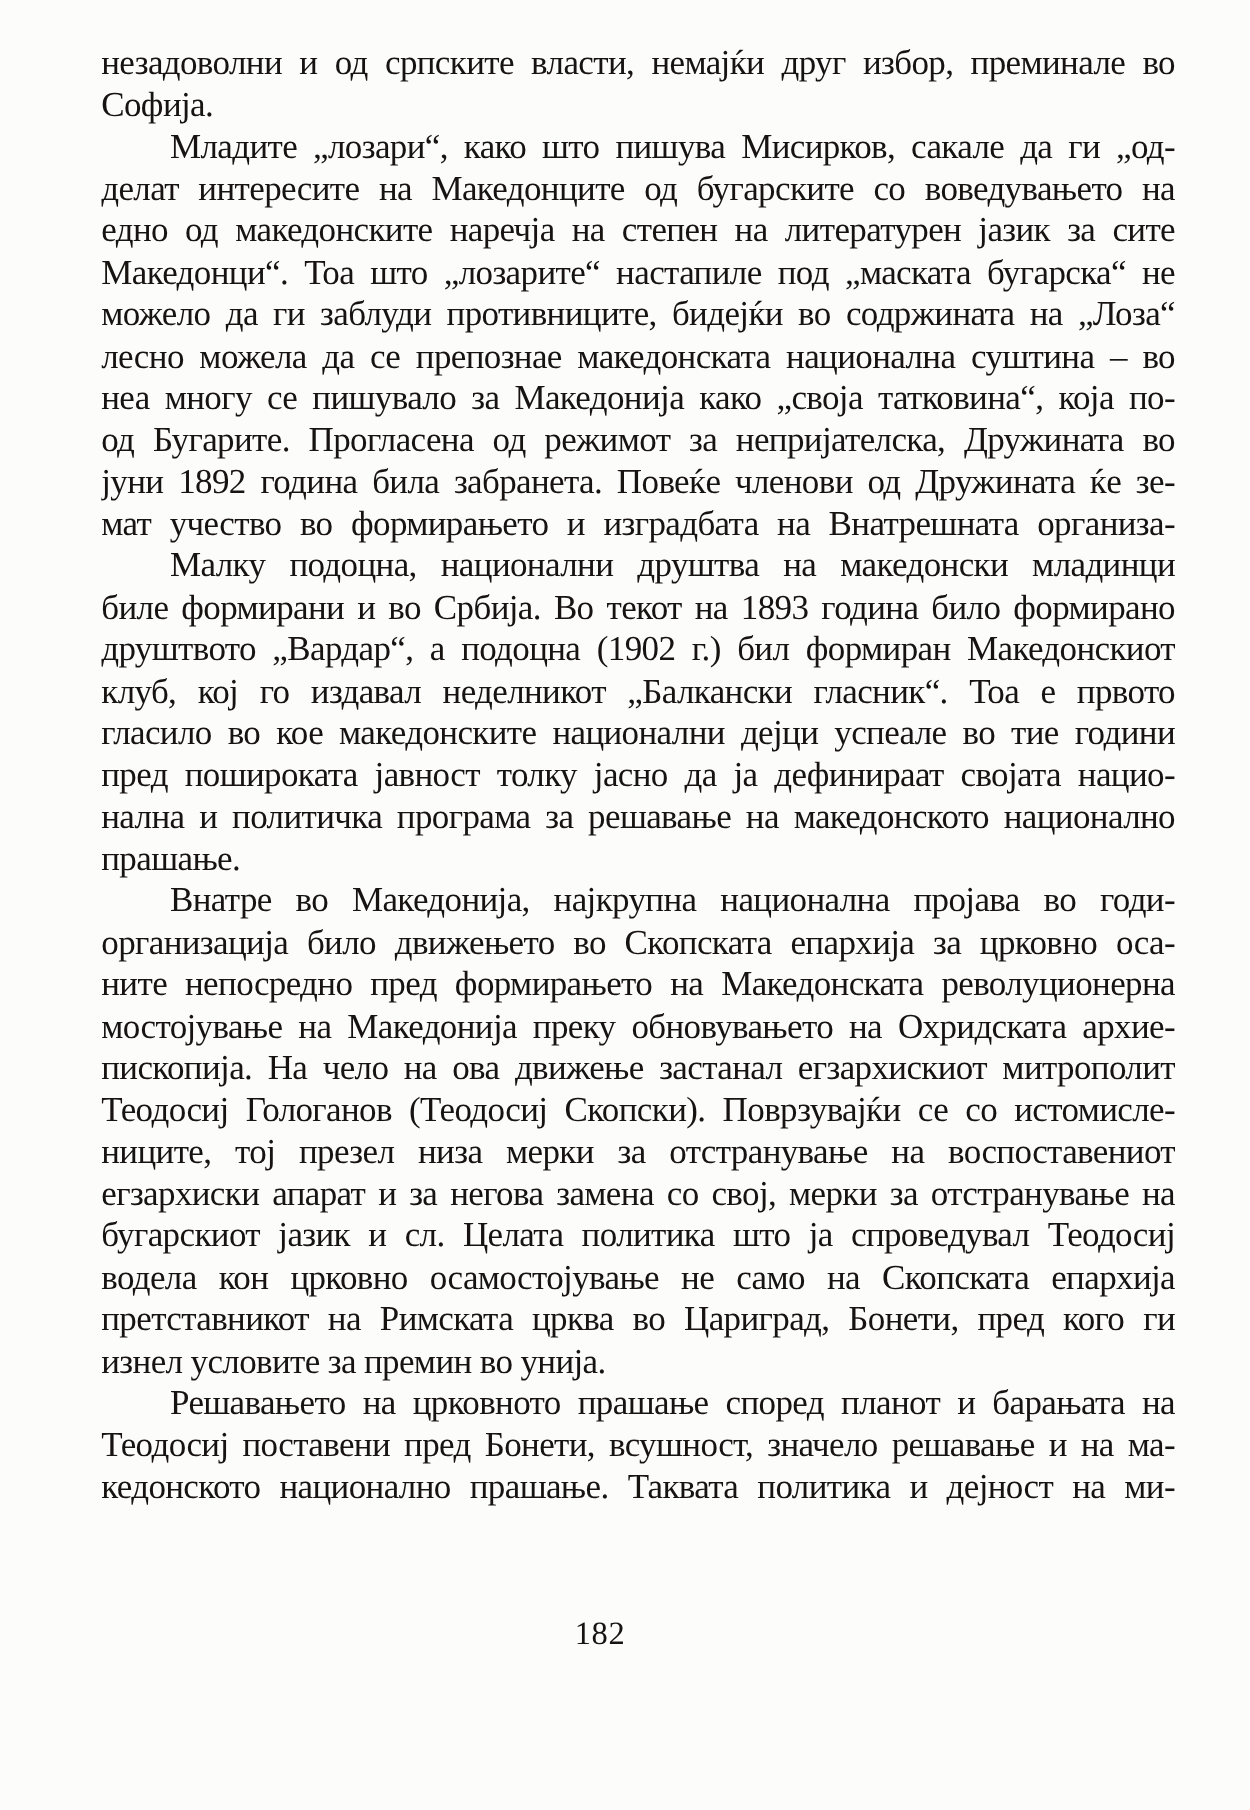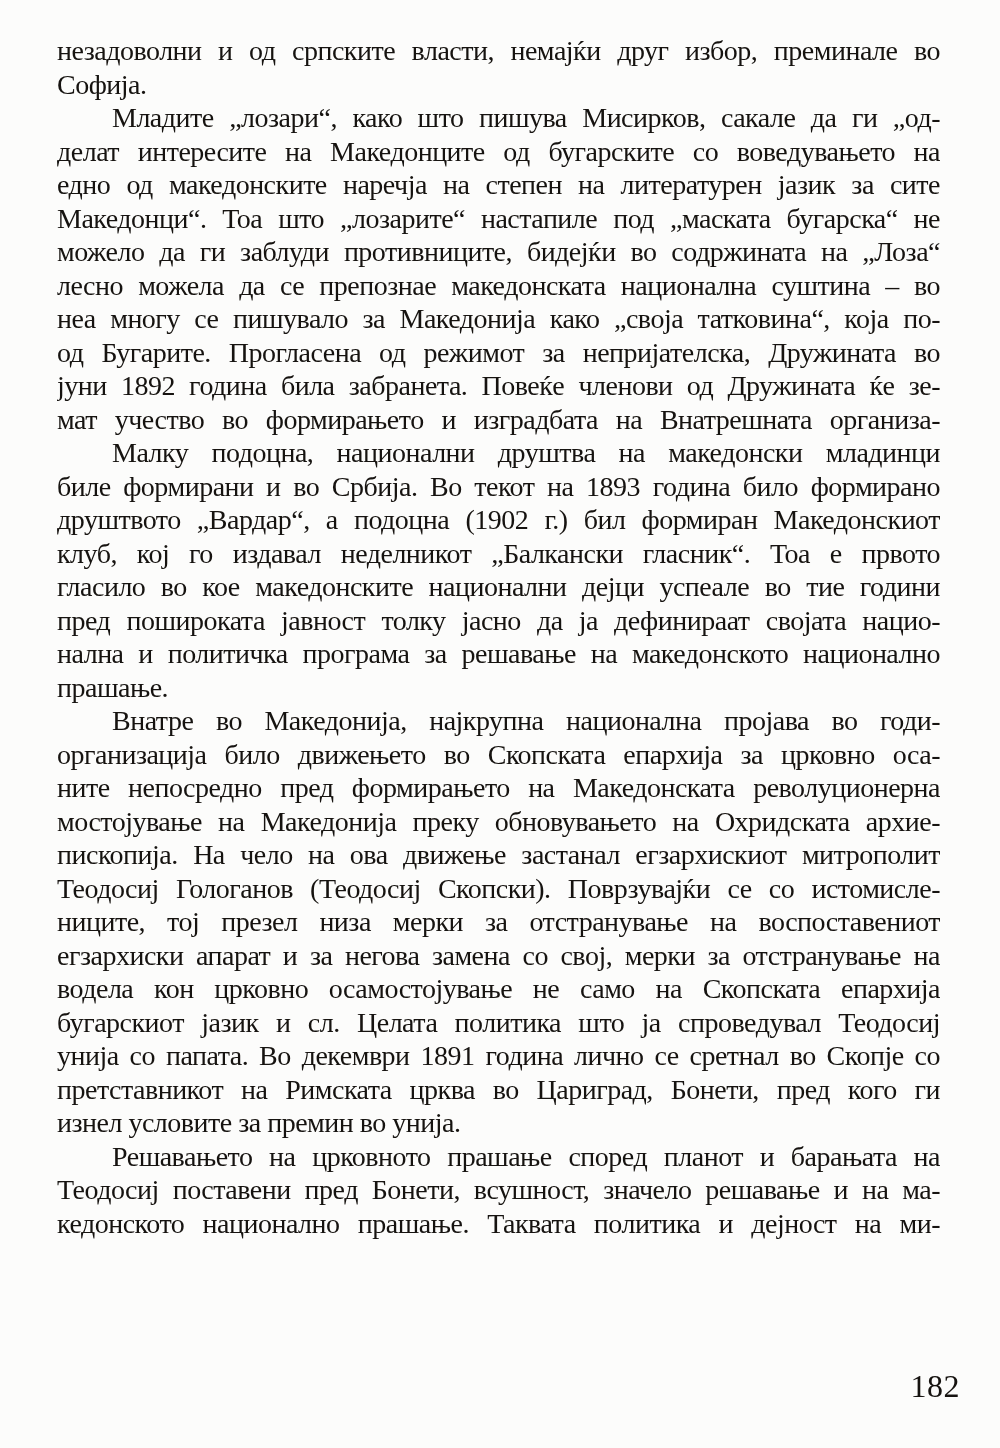--- a/index.html
+++ b/index.html
@@ -24,35 +24,36 @@
     width: 883px;
     font-size: 28px;
     line-height: 33.5px;
     letter-spacing: -0.5px;
   }
   .line {
     height: 33.5px;
     overflow: hidden;
     text-align: justify;
     text-align-last: justify;
+    margin-left: 24px;
   }
   .line.indent {
     text-indent: 55px;
   }
   .line.plast {
     text-align: left;
     text-align-last: left;
   }
   .page-number {
     position: absolute;
     left: 0;
-    top: 1368px;
+    top: 1292px;
     width: 960px;
-    text-align: right;
-    font-size: 32px;
+    text-align: center;
+    font-size: 26px;
     letter-spacing: 0.5px;
   }
 </style>
 </head>
 <body>
 
 <div class="page">
   <div class="text-block">
     <div class="line">незадоволни и од српските власти, немајќи друг избор, преминале во</div>
     <div class="line plast">Софија.</div>
@@ -75,23 +76,22 @@
     <div class="line">нална и политичка програма за решавање на македонското национално</div>
     <div class="line plast">прашање.</div>
     <div class="line indent">Внатре во Македонија, најкрупна национална пројава во годи-</div>
     <div class="line">организација било движењето во Скопската епархија за црковно оса-</div>
     <div class="line">ните непосредно пред формирањето на Македонската револуционерна</div>
     <div class="line">мостојување на Македонија преку обновувањето на Охридската архие-</div>
     <div class="line">пископија. На чело на ова движење застанал егзархискиот митрополит</div>
     <div class="line">Теодосиј Гологанов (Теодосиј Скопски). Поврзувајќи се со истомисле-</div>
     <div class="line">ниците, тој презел низа мерки за отстранување на воспоставениот</div>
     <div class="line">егзархиски апарат и за негова замена со свој, мерки за отстранување на</div>
+    <div class="line">бугарскиот јазик и сл. Целата политика што ја спроведувал Теодосиј</div>
     <div class="line">водела кон црковно осамостојување не само на Скопската епархија</div>
-    <div class="line">бугарскиот јазик и сл. Целата политика што ја спроведувал Теодосиј</div>
-    <div class="line">унија со папата. Во декември 1891 година лично се сретнал во Скопје со</div>
     <div class="line">претставникот на Римската црква во Цариград, Бонети, пред кого ги</div>
     <div class="line plast">изнел условите за премин во унија.</div>
     <div class="line indent">Решавањето на црковното прашање според планот и барањата на</div>
     <div class="line">Теодосиј поставени пред Бонети, всушност, значело решавање и на ма-</div>
     <div class="line">кедонското национално прашање. Таквата политика и дејност на ми-</div>
   </div>
   <div class="page-number">182</div>
 </div>
 
 </body></html>

